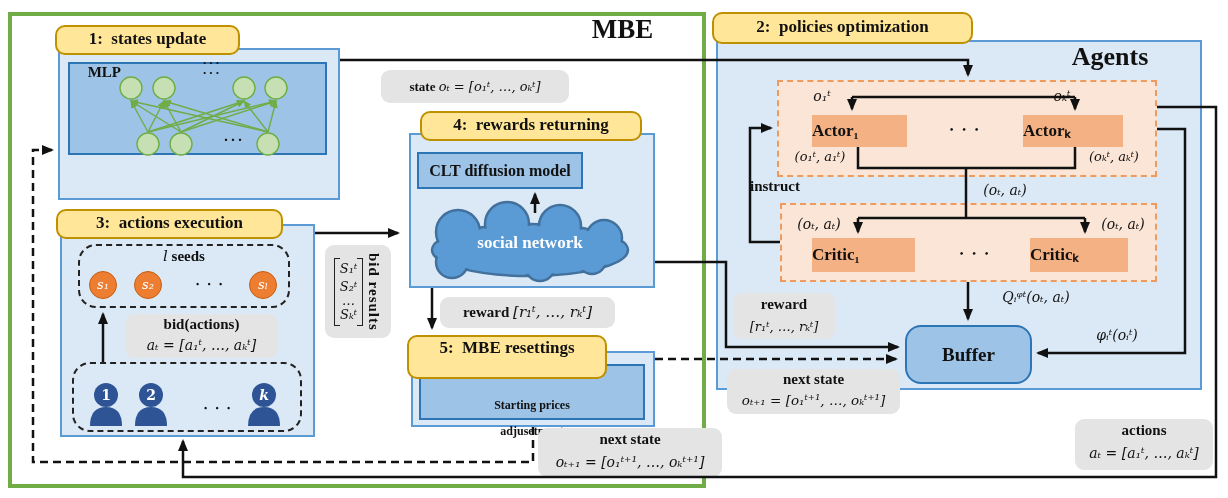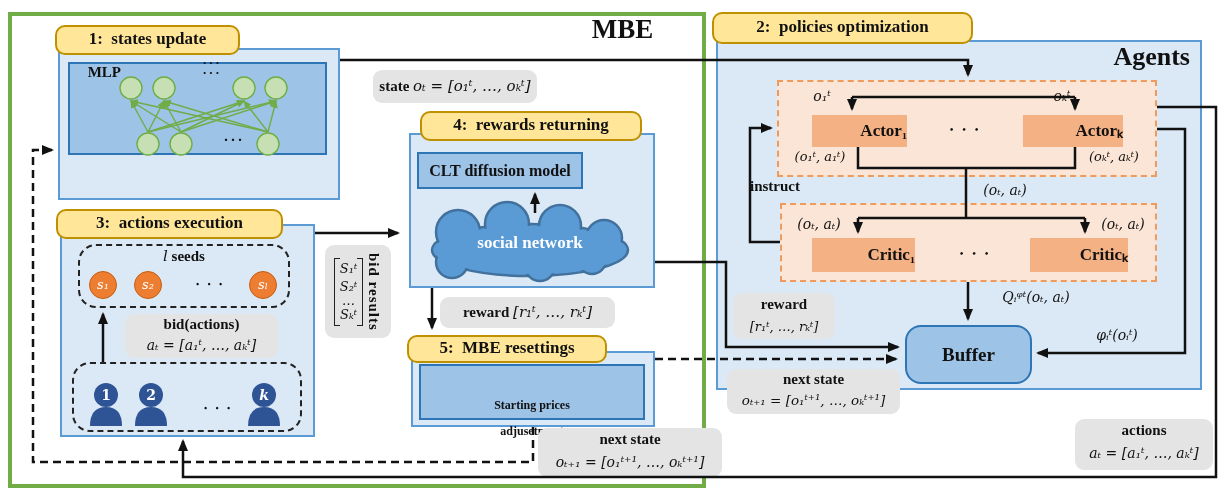--- a/index.html
+++ b/index.html
@@ -4,21 +4,21 @@
 <style>
   html,body{margin:0;padding:0;background:#fff}
   #canvas{position:relative;width:1228px;height:498px;background:#fff;
           font-family:"Liberation Serif",serif;color:#111;overflow:hidden}
   .abs{position:absolute;box-sizing:border-box}
   .blue{background:#dbe9f6;border:2px solid #5b9bd5;z-index:1}
   .inner{background:#9dc3e6;border:2px solid #2e75b6;z-index:2}
   .hdr{background:#ffe699;border:2px solid #bf9000;border-radius:10px;
        font-weight:bold;font-size:17px;text-align:center;white-space:pre;z-index:4;line-height:24px}
   .peach{background:#fbe5d6;border:2px dashed #ed9b5e;z-index:2}
-  .obox{background:#f4b183;text-align:right;font-weight:bold;font-size:17px;z-index:3}
+  .obox{background:#f4b183;text-align:left;font-weight:bold;font-size:17px;z-index:3}
   .gray{background:#e4e4e4;border-radius:9px;text-align:center;z-index:3}
   .dashbox{border:2.5px dashed #222;border-radius:18px;z-index:2}
   .lbl{font-weight:bold;text-align:center;z-index:4}
   .math{font-family:"DejaVu Serif","DejaVu Sans",serif;font-style:italic;font-weight:normal}
   .mb{font-weight:normal}
   .seed{width:28px;height:28px;border-radius:50%;background:#ed7d31;border:1.5px solid #c55f12;
         color:#fff;font-size:13px;text-align:center;line-height:25px;z-index:3}
   .buffer{background:#9dc3e6;border:2.5px solid #2e75b6;border-radius:16px;z-index:3;
           font-weight:bold;font-size:19px;text-align:center}
   .vtext{writing-mode:vertical-rl;font-weight:bold;font-size:15px;letter-spacing:1px}
@@ -92,45 +92,45 @@
       <div class="vtext">bid results</div>
     </div>
   </div>
 
   <div class="abs blue" style="left:409px;top:133px;width:246px;height:155px"></div>
   <div class="abs hdr" style="left:420px;top:111px;width:222px;height:30px">4:  rewards returning</div>
   <div class="abs inner" style="left:417px;top:152px;width:166px;height:37px;text-align:center;font-weight:bold;font-size:16px;line-height:33px">
     <span>CLT diffusion model</span>
   </div>
 
-  <div class="abs gray" style="left:373px;top:70px;width:164px;height:33px;font-size:15px;line-height:33px">
+  <div class="abs gray" style="left:381px;top:70px;width:188px;height:33px;font-size:13px;line-height:33px">
     <b>state</b>
     <span class="math">oₜ = [o₁ᵗ, …, oₖᵗ]</span>
   </div>
 
   <div class="abs gray" style="left:440px;top:297px;width:175px;height:31px;font-size:15px;line-height:31px">
     <b>reward</b>
     <span class="math">[r₁ᵗ, …, rₖᵗ]</span>
   </div>
 
   <div class="abs blue" style="left:411px;top:351px;width:244px;height:76px"></div>
-  <div class="abs hdr" style="left:407px;top:335px;width:200px;height:28px;line-height:22px">5:  MBE resettings</div>
+  <div class="abs hdr" style="left:407px;top:335px;width:200px;height:44px;line-height:22px">5:  MBE resettings</div>
   <div class="abs inner pre" style="left:419px;top:364px;width:226px;height:56px;text-align:center;font-weight:bold;font-size:12px;line-height:26px">
     <span class="pre">Starting prices
 adjusetment</span>
   </div>
 
   <div class="abs gray" style="left:538px;top:428px;width:184px;height:49px;font-size:15px;line-height:23px;z-index:4">
     <b>next state</b><br>
     <span class="math" style="font-size:14px">oₜ₊₁ = [o₁ᵗ⁺¹, …, oₖᵗ⁺¹]</span>
   </div>
 
   <div class="abs blue" style="left:716px;top:40px;width:486px;height:350px"></div>
   <div class="abs hdr" style="left:712px;top:12px;width:261px;height:32px;line-height:26px">2:  policies optimization</div>
-  <div class="abs lbl" style="left:1030px;top:42px;width:160px;font-size:26px;text-align:right">Agents</div>
+  <div class="abs lbl" style="left:1030px;top:42px;width:160px;font-size:26px;text-align:center">Agents</div>
 
   <div class="abs peach" style="left:777px;top:80px;width:380px;height:97px"></div>
   <div class="abs lbl math" style="left:804px;top:88px;width:36px;font-size:14px">o₁ᵗ</div>
   <div class="abs lbl math" style="left:1044px;top:88px;width:36px;font-size:14px">oₖᵗ</div>
   <div class="abs obox" style="left:812px;top:115px;width:95px;height:32px;line-height:32px">Actor₁</div>
   <div class="abs obox" style="left:1023px;top:115px;width:100px;height:32px;line-height:32px">Actorₖ</div>
   <div class="abs dots" style="left:925px;top:120px;width:80px;font-size:17px">∙ ∙ ∙</div>
   <div class="abs lbl math" style="left:786px;top:149px;width:68px;font-size:13px">(o₁ᵗ, a₁ᵗ)</div>
   <div class="abs lbl math" style="left:1078px;top:149px;width:72px;font-size:13px">(oₖᵗ, aₖᵗ)</div>
 

